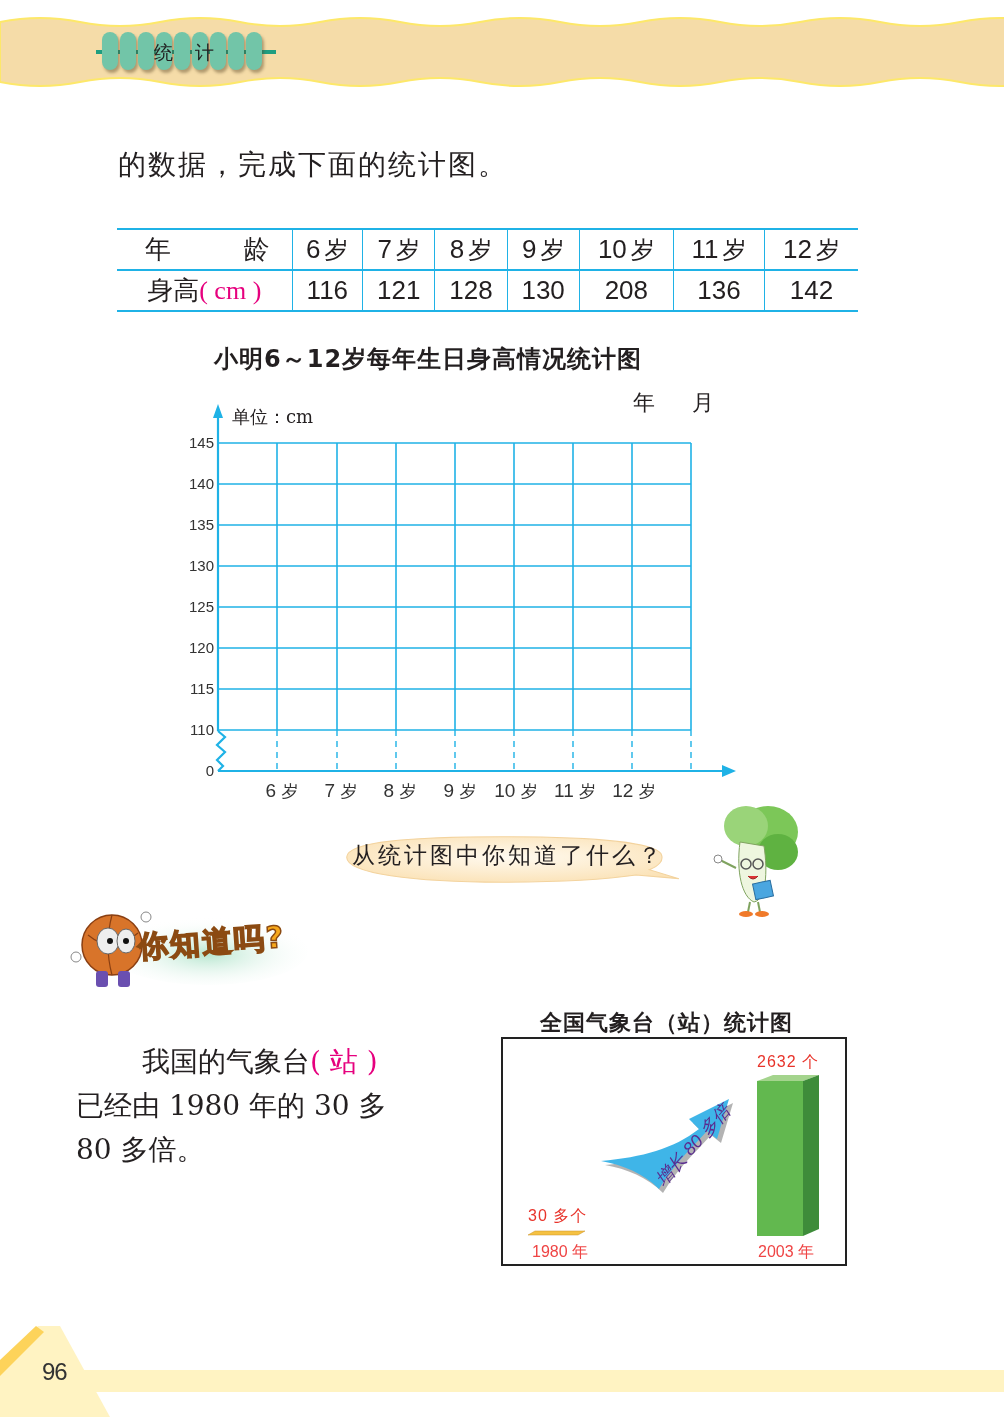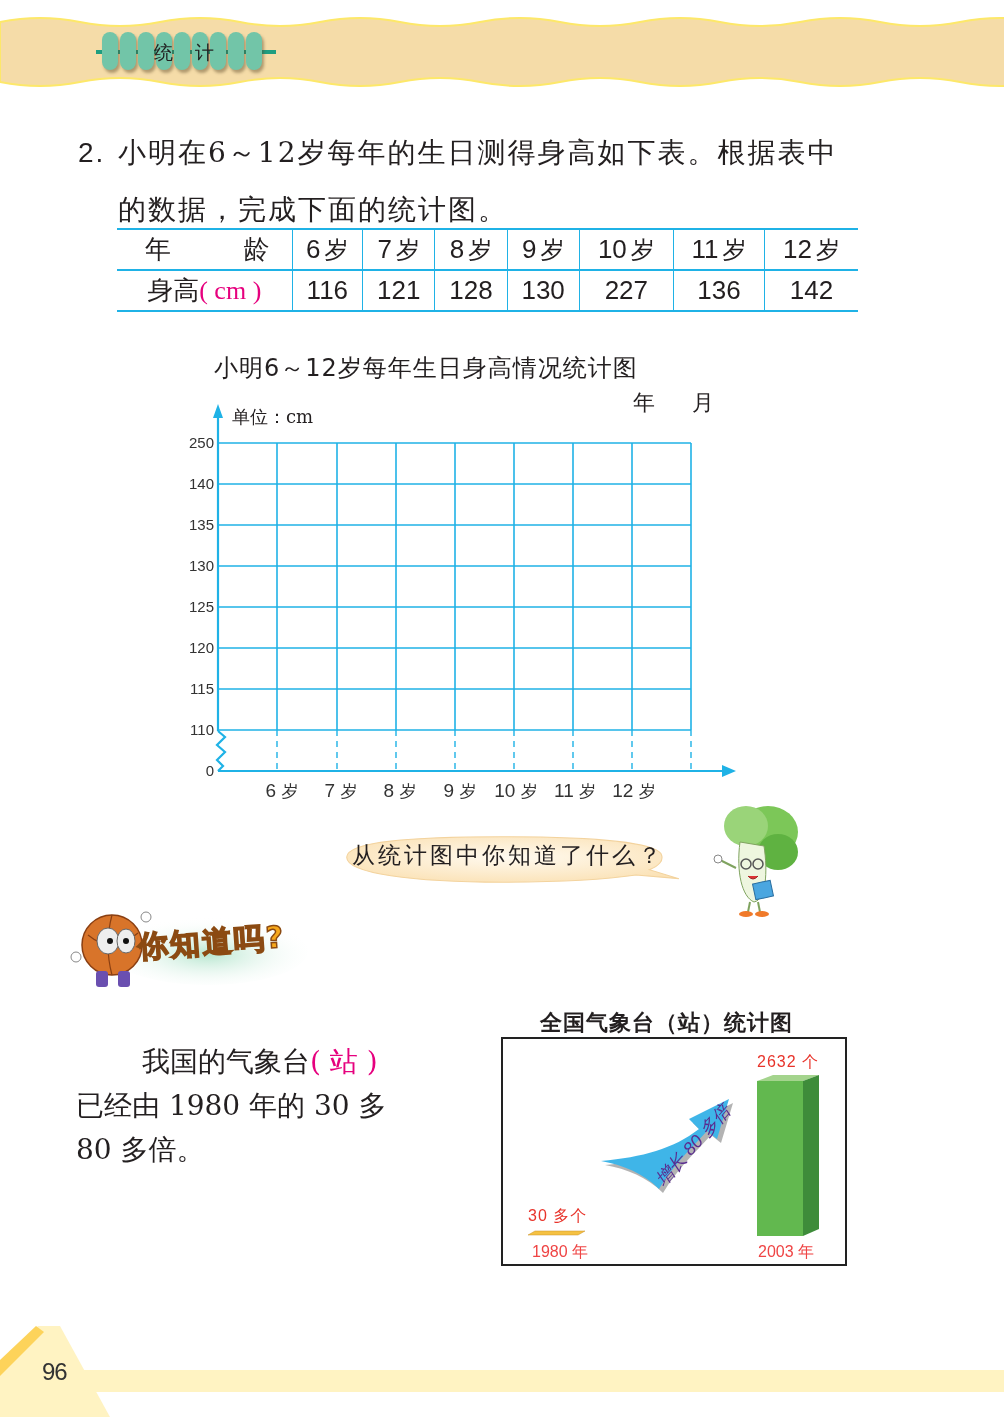--- a/index.html
+++ b/index.html
@@ -20,21 +20,21 @@
 
   
   .data-table { position: absolute; left: 117px; top: 228px; width: 741px; border-collapse: collapse; font-size: 26px; }
   .data-table td { height: 41px; border-top: 2px solid #1fb2e6; border-bottom: 2px solid #1fb2e6; border-left: 1.5px solid #1fb2e6; text-align: center; font-family: "Liberation Sans", sans-serif; }
   .data-table td:first-child { border-left: none; width: 175px; font-family: "DejaVu Serif", serif; }
   .data-table .hdr-cell { display: flex; justify-content: space-between; padding: 0 22px 0 28px; }
   .data-table .unit { color: #e6007e; font-family: "Liberation Serif", serif; margin-top: 24px; }
   .data-table .sui { font-family: "DejaVu Serif", serif; font-size: 24px; margin-left: 4px; }
 
   
-  .chart1-title { position: absolute; left: 214px; top: 352px; font-size: 24px; font-weight: normal; letter-spacing: 1px; }
+  .chart1-title { position: absolute; left: 214px; top: 343px; font-size: 24px; font-weight: bold; letter-spacing: 1px; }
   .date-label { position: absolute; left: 633px; top: 388px; font-size: 22px; font-family: "DejaVu Serif", serif; word-spacing: 30px; }
   .date-label span { display: inline-block; }
   .unit-label { position: absolute; left: 232px; top: 405px; font-size: 18px; font-family: "DejaVu Serif", serif; }
   .chart-svg { position: absolute; left: 170px; top: 400px; }
   .ytick { position: absolute; width: 46px; text-align: right; font-size: 15px; color: #333; font-family: "Liberation Sans", sans-serif; }
   .xtick { position: absolute; width: 60px; text-align: center; font-size: 19px; color: #333; font-family: "Liberation Sans", sans-serif; }
 
   
   .bubble { position: absolute; left: 326px; top: 834px; width: 370px; height: 50px; }
   .bubble-text { position: absolute; left: 352px; top: 840px; font-size: 23px; letter-spacing: 3px; font-family: "DejaVu Serif", serif; }
@@ -74,21 +74,20 @@
   <div class="bead" style="left:60px"></div>
   <div class="bead" style="left:78px"></div>
   <div class="bead" style="left:96px"></div>
   <div class="bead" style="left:114px"></div>
   <div class="bead" style="left:132px"></div>
   <div class="bead" style="left:150px"></div>
   <span class="label">统 计</span>
 </div>
 
 <div class="problem">
-  <div><span class="num">2.</span><span>小明在6～12岁每年的生日测得身高如下表。根据表中</span></div>
   <div class="line2">的数据，完成下面的统计图。</div>
 </div>
 
 <table class="data-table">
   <tbody>
       <tr>
     <td>
           <div class="hdr-cell">
             <span>年</span>
             <span>龄</span>
@@ -101,21 +100,21 @@
     <td><span>10</span><span class="sui">岁</span></td>
     <td><span>11</span><span class="sui">岁</span></td>
     <td><span>12</span><span class="sui">岁</span></td>
   </tr>
   <tr>
     <td><span>身高</span><span class="unit">( cm )</span></td>
     <td>116</td>
     <td>121</td>
     <td>128</td>
     <td>130</td>
-    <td>227</td>
+    <td>208</td>
     <td>136</td>
     <td>142</td>
   </tr>
 </tbody>
   </table>
 
 <div class="chart1-title">小明6～12岁每年生日身高情况统计图</div>
 <div class="date-label"><span>年</span> <span>月</span></div>
 <div class="unit-label">单位：cm</div>
 
@@ -153,21 +152,21 @@
 
   <g stroke="#1fb2e6" stroke-width="2.2" fill="none">
     <line x1="218" y1="412" x2="218" y2="731"></line>
     <polyline points="218,731 225,737 217,745 225,752 217,760 223,766 218,771"></polyline>
     <line x1="218" y1="771" x2="724" y2="771"></line>
   </g>
   <polygon points="218,404 213,418 223,418" fill="#1fb2e6"></polygon>
   <polygon points="736,771 722,765 722,777" fill="#1fb2e6"></polygon>
 </svg>
 
-<div class="ytick" style="left:168px;top:434px">250</div>
+<div class="ytick" style="left:168px;top:434px">145</div>
 <div class="ytick" style="left:168px;top:475px">140</div>
 <div class="ytick" style="left:168px;top:516px">135</div>
 <div class="ytick" style="left:168px;top:557px">130</div>
 <div class="ytick" style="left:168px;top:598px">125</div>
 <div class="ytick" style="left:168px;top:639px">120</div>
 <div class="ytick" style="left:168px;top:680px">115</div>
 <div class="ytick" style="left:168px;top:721px">110</div>
 <div class="ytick" style="left:168px;top:762px">0</div>
 
 <div class="xtick" style="left:252px;top:780px"><span>6</span> <span style="font-family:'DejaVu Serif',serif;font-size:17px">岁</span></div>

